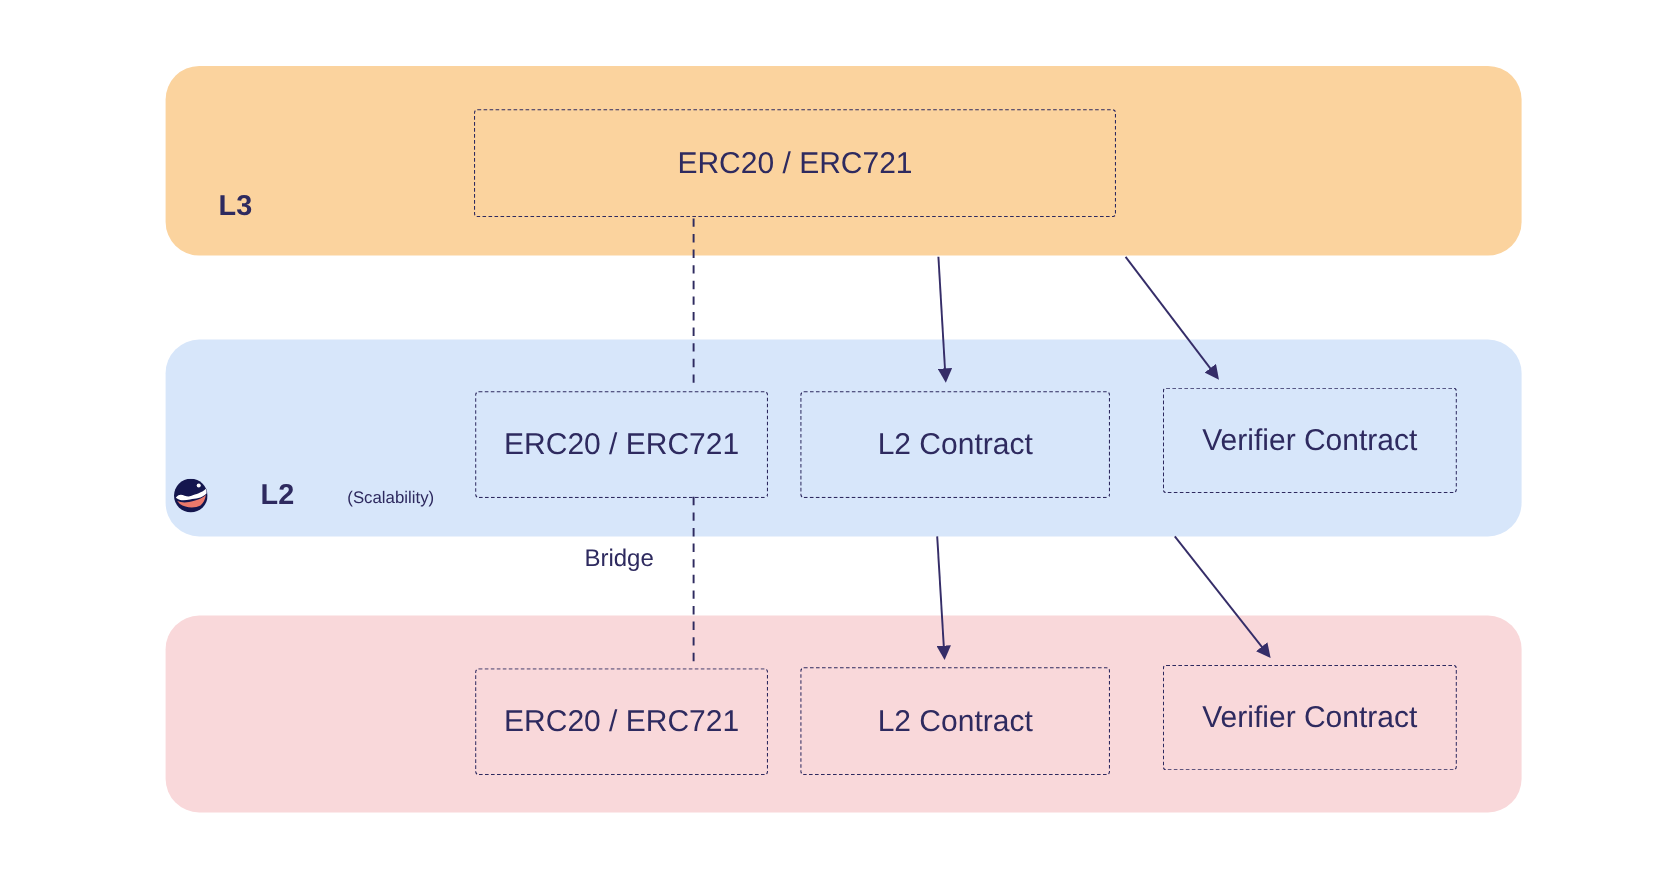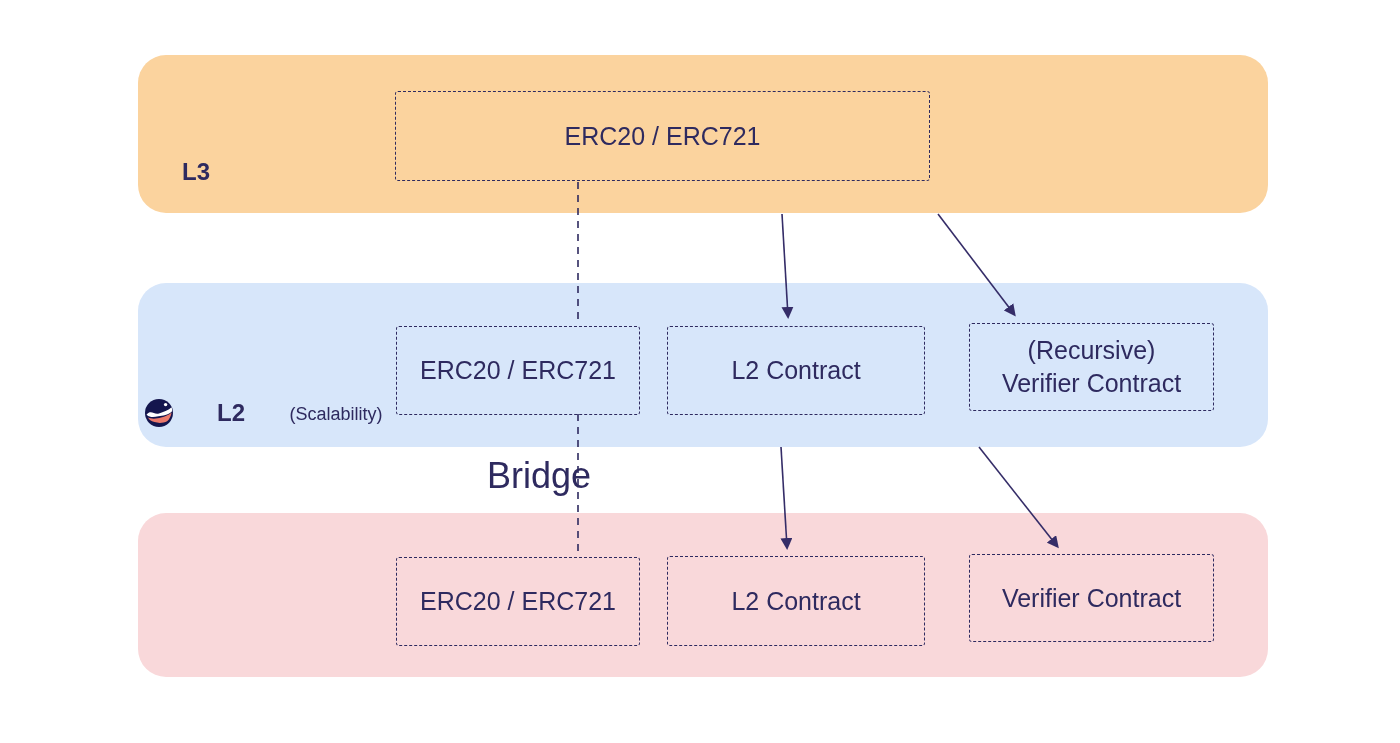--- a/index.html
+++ b/index.html
@@ -10,39 +10,39 @@
   .band{position:absolute;left:138px;width:1130px;border-radius:28px;}
   #band-l3{top:55px;height:158px;}
   #band-l2{top:283px;height:164px;}
   #band-l1{top:513px;height:164px;}
 
   .band-label-row{position:absolute;display:flex;align-items:center;gap:9px;}
   #label-row-l3{left:182px;top:158px;}
   #label-row-l2{left:145px;top:399px;gap:44px;}
   #label-row-l1{left:142px;top:619px;}
   .band-label{font-size:24px;font-weight:700;letter-spacing:.2px;}
-  .band-sublabel{font-size:18px;font-weight:400;padding-top:2px;}
+  .band-sublabel{font-size:14px;font-weight:400;padding-top:2px;}
 
   .node{
     position:absolute;border:1.5px dashed #2e2a5f;border-radius:3px;
     display:flex;flex-direction:column;align-items:center;justify-content:center;
     font-size:25px;line-height:1.32;text-align:right;color:#2e2a5f;
   }
   #box-l3-erc{left:395px;top:91px;width:533px;height:88px;}
   #box-l2-erc{left:396px;top:326px;width:242px;height:87px;}
   #box-l2-contract{left:667px;top:326px;width:256px;height:87px;}
   #box-l2-verifier{left:969px;top:323px;width:243px;height:86px;}
   #box-l1-erc{left:396px;top:557px;width:242px;height:87px;}
   #box-l1-contract{left:667px;top:556px;width:256px;height:88px;}
   #box-l1-verifier{left:969px;top:554px;width:243px;height:86px;}
 
   #edges{position:absolute;left:0;top:0;pointer-events:none;}
 
   .bridge-label{
-    position:absolute;left:487px;top:455px;font-size:36px;color:#2e2a5f;
+    position:absolute;left:487px;top:455px;font-size:20px;color:#2e2a5f;
   }
   .icon{flex:0 0 auto;display:block;}
 </style>
 </head>
 <body>
 
 <div class="canvas">
 
   <div class="band" id="band-l3" style="background: rgb(251, 211, 158);"></div>
   <div class="band" id="band-l2" style="background: rgb(215, 230, 250);"></div>
@@ -68,21 +68,20 @@
     <span>ERC20 / ERC721</span>
   </div>
 
   <div class="node" id="box-l2-erc">
     <span>ERC20 / ERC721</span>
   </div>
   <div class="node" id="box-l2-contract">
     <span>L2 Contract</span>
   </div>
   <div class="node" id="box-l2-verifier">
-    <span>(Recursive)</span>
     <span>Verifier Contract</span>
   </div>
 
   <div class="node" id="box-l1-erc">
     <span>ERC20 / ERC721</span>
   </div>
   <div class="node" id="box-l1-contract">
     <span>L2 Contract</span>
   </div>
   <div class="node" id="box-l1-verifier">

